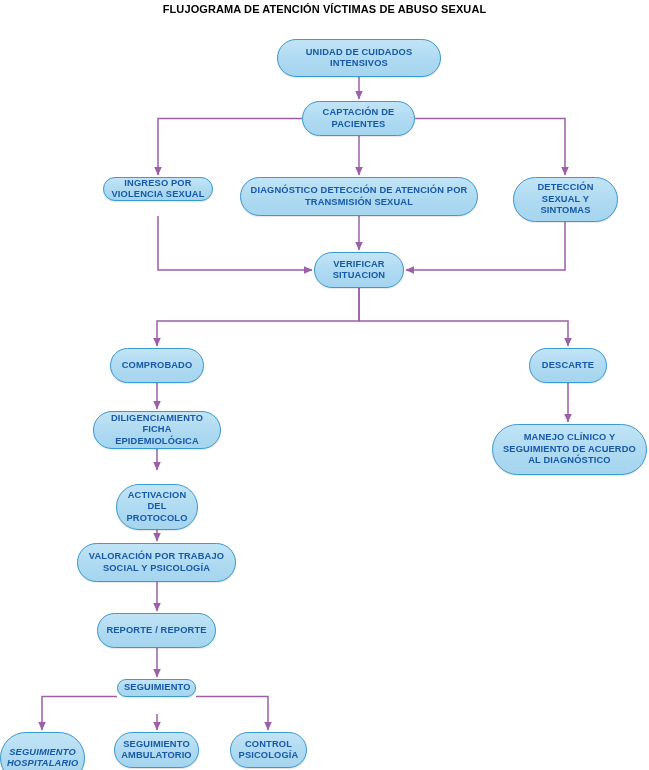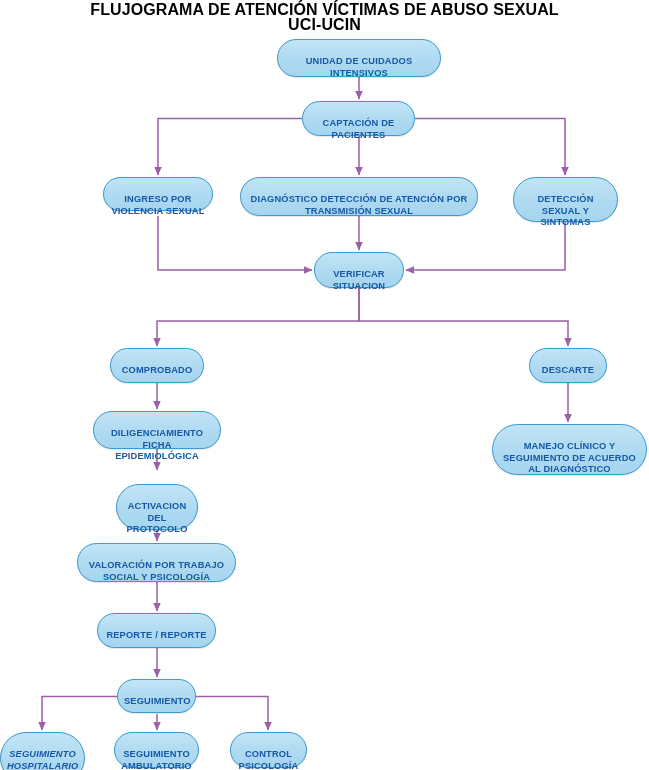--- a/index.html
+++ b/index.html
@@ -13,21 +13,21 @@
     position: relative;
     font-family: "Liberation Sans", sans-serif;
     overflow: hidden;
   }
   #diagram-title {
     position: absolute;
     top: 2px;
     left: 0;
     width: 649px;
     text-align: center;
-    font-size: 16px;
+    font-size: 11px;
     font-weight: bold;
     color: #000000;
     line-height: 15px;
     letter-spacing: 0.1px;
   }
   #flow-canvas {
     position: absolute;
     top: 0;
     left: 0;
     width: 649px;
@@ -37,36 +37,35 @@
     position: absolute;
     box-sizing: border-box;
     background: #b3ddf2;
     border: 1.4px solid #3a9bd0;
     color: #1759a8;
     font-size: 9.3px;
     font-weight: bold;
     letter-spacing: 0.15px;
     line-height: 11.5px;
     display: flex;
-    align-items: flex-start;
+    align-items: center;
     justify-content: center;
     text-align: center;
     border-radius: 999px;
-    padding: 16px 6px;
+    padding: 8px 6px;
     box-shadow: 0 1px 1px rgba(0,0,0,0.10);
     background-image: linear-gradient(180deg, #c2e4f6 0%, #aedaf1 55%, #a6d5ef 100%);
   }
   .node span { display: block; width: 100%; }
 </style>
 </head>
 <body>
 
 <div id="diagram-title">
   <div>FLUJOGRAMA DE ATENCIÓN VÍCTIMAS DE ABUSO SEXUAL</div>
-  <div>UCI-UCIN</div>
 </div>
 
 <svg id="flow-canvas" viewBox="0 0 649 770" width="649" height="770" xmlns="http://www.w3.org/2000/svg">
   <defs>
     <marker id="arrowhead" markerWidth="7" markerHeight="7" refX="5.6" refY="3" orient="auto" markerUnits="strokeWidth">
       <path d="M0,0.4 L6,3 L0,5.6 Z" fill="#9c5fa8"></path>
     </marker>
   </defs>
   <g stroke="#9c5fa8" stroke-width="1.5" fill="none" marker-end="url(#arrowhead)">
 

